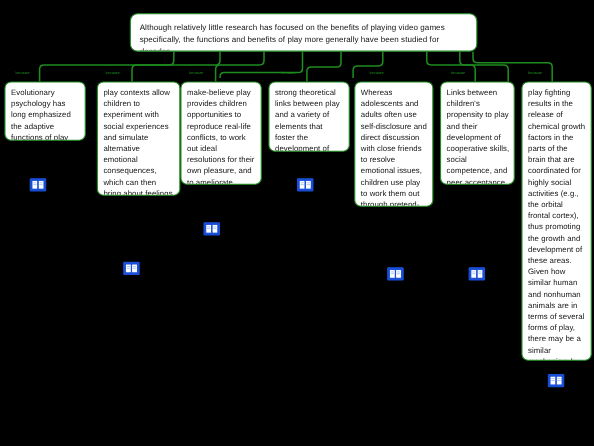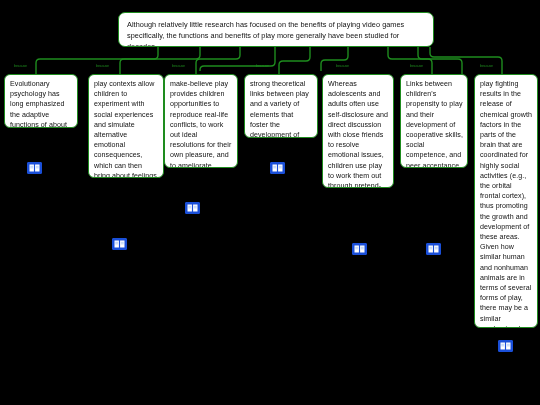--- a/index.html
+++ b/index.html
@@ -102,21 +102,21 @@
 
   <div class="edge-label" style="left:14px; top:64px;">because</div>
   <div class="edge-label" style="left:96px; top:64px;">because</div>
   <div class="edge-label" style="left:172px; top:64px;">because</div>
   <div class="edge-label" style="left:256px; top:64px;">because</div>
   <div class="edge-label" style="left:336px; top:64px;">because</div>
   <div class="edge-label" style="left:410px; top:64px;">because</div>
   <div class="edge-label" style="left:480px; top:64px;">because</div>
 
   <div class="node" style="left:4px; top:74px; width:74px; height:54px;">
-    <span>Evolutionary psychology has long emphasized the adaptive functions of about</span>
+    <span>Evolutionary psychology has long emphasized the adaptive functions of play</span>
   </div>
 
   <div class="node" style="left:88px; top:74px; width:76px; height:104px;">
     <span>play contexts allow children to experiment with social experiences and simulate alternative emotional consequences, which can then bring about feelings of resolution outside the play context</span>
   </div>
 
   <div class="node" style="left:164px; top:74px; width:74px; height:94px;">
     <span>make-believe play provides children opportunities to reproduce real-life conflicts, to work out ideal resolutions for their own pleasure, and to ameliorate negative feelings.</span>
   </div>
 

